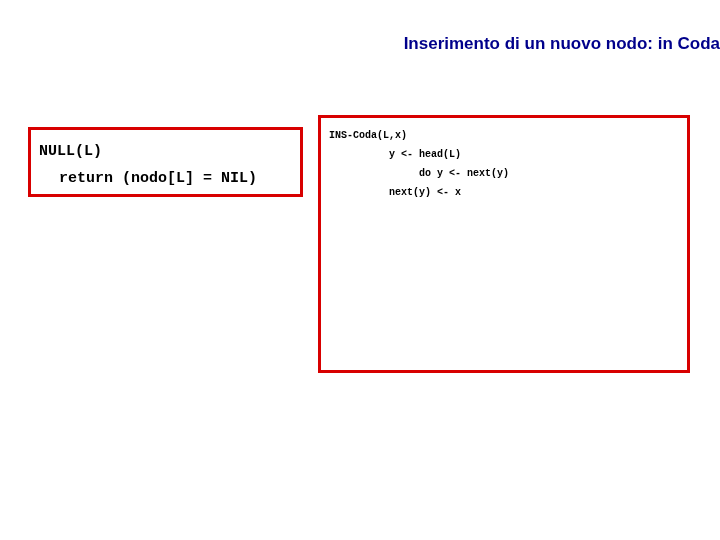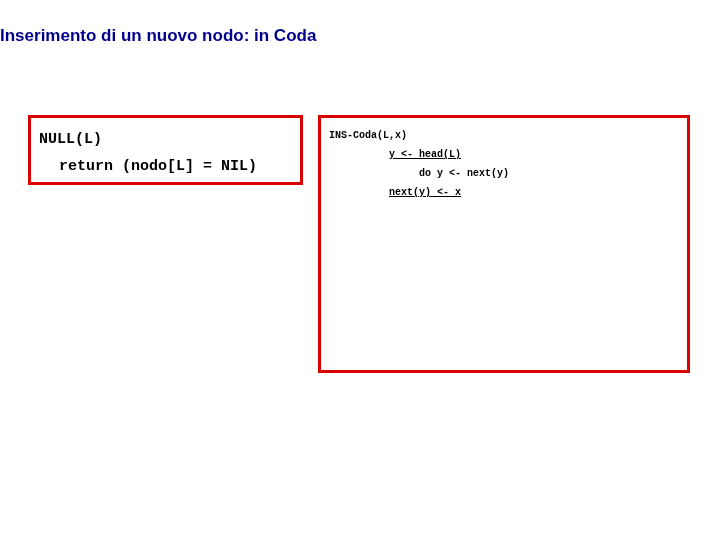--- a/index.html
+++ b/index.html
@@ -5,31 +5,31 @@
   * { margin: 0; padding: 0; box-sizing: border-box; }
   body {
     width: 720px;
     height: 540px;
     background: #ffffff;
     font-family: Arial, Helvetica, sans-serif;
     position: relative;
   }
   .title {
     position: absolute;
-    top: 26px;
+    top: 34px;
     left: 0;
     width: 720px;
-    text-align: left;
+    text-align: right;
     font-size: 17px;
     font-weight: bold;
     color: #00008b;
   }
   .box-left {
     position: absolute;
-    top: 115px;
+    top: 127px;
     left: 28px;
     width: 275px;
     height: 70px;
     border: 3px solid #d80000;
     background: #ffffff;
     padding: 8px 8px;
     font-family: "Courier New", Courier, monospace;
     font-size: 15px;
     font-weight: bold;
     color: #000;
@@ -45,21 +45,21 @@
     background: #ffffff;
     padding: 8px 8px;
     font-family: "Courier New", Courier, monospace;
     font-size: 10px;
     font-weight: bold;
     color: #000;
     line-height: 1.9;
   }
   .indent1 { padding-left: 20px; }
   .indent2 { padding-left: 40px; }
-  .indent3 { padding-left: 60px; text-decoration: underline; }
+  .indent3 { padding-left: 60px; }
   .indent4 { padding-left: 90px; }
 </style>
 </head>
 <body>
 
 <div class="title">Inserimento di un nuovo nodo: in Coda</div>
 
 <div class="box-left">
   <div>NULL(L)</div>
   <div class="indent1">return (nodo[L] = NIL)</div>

